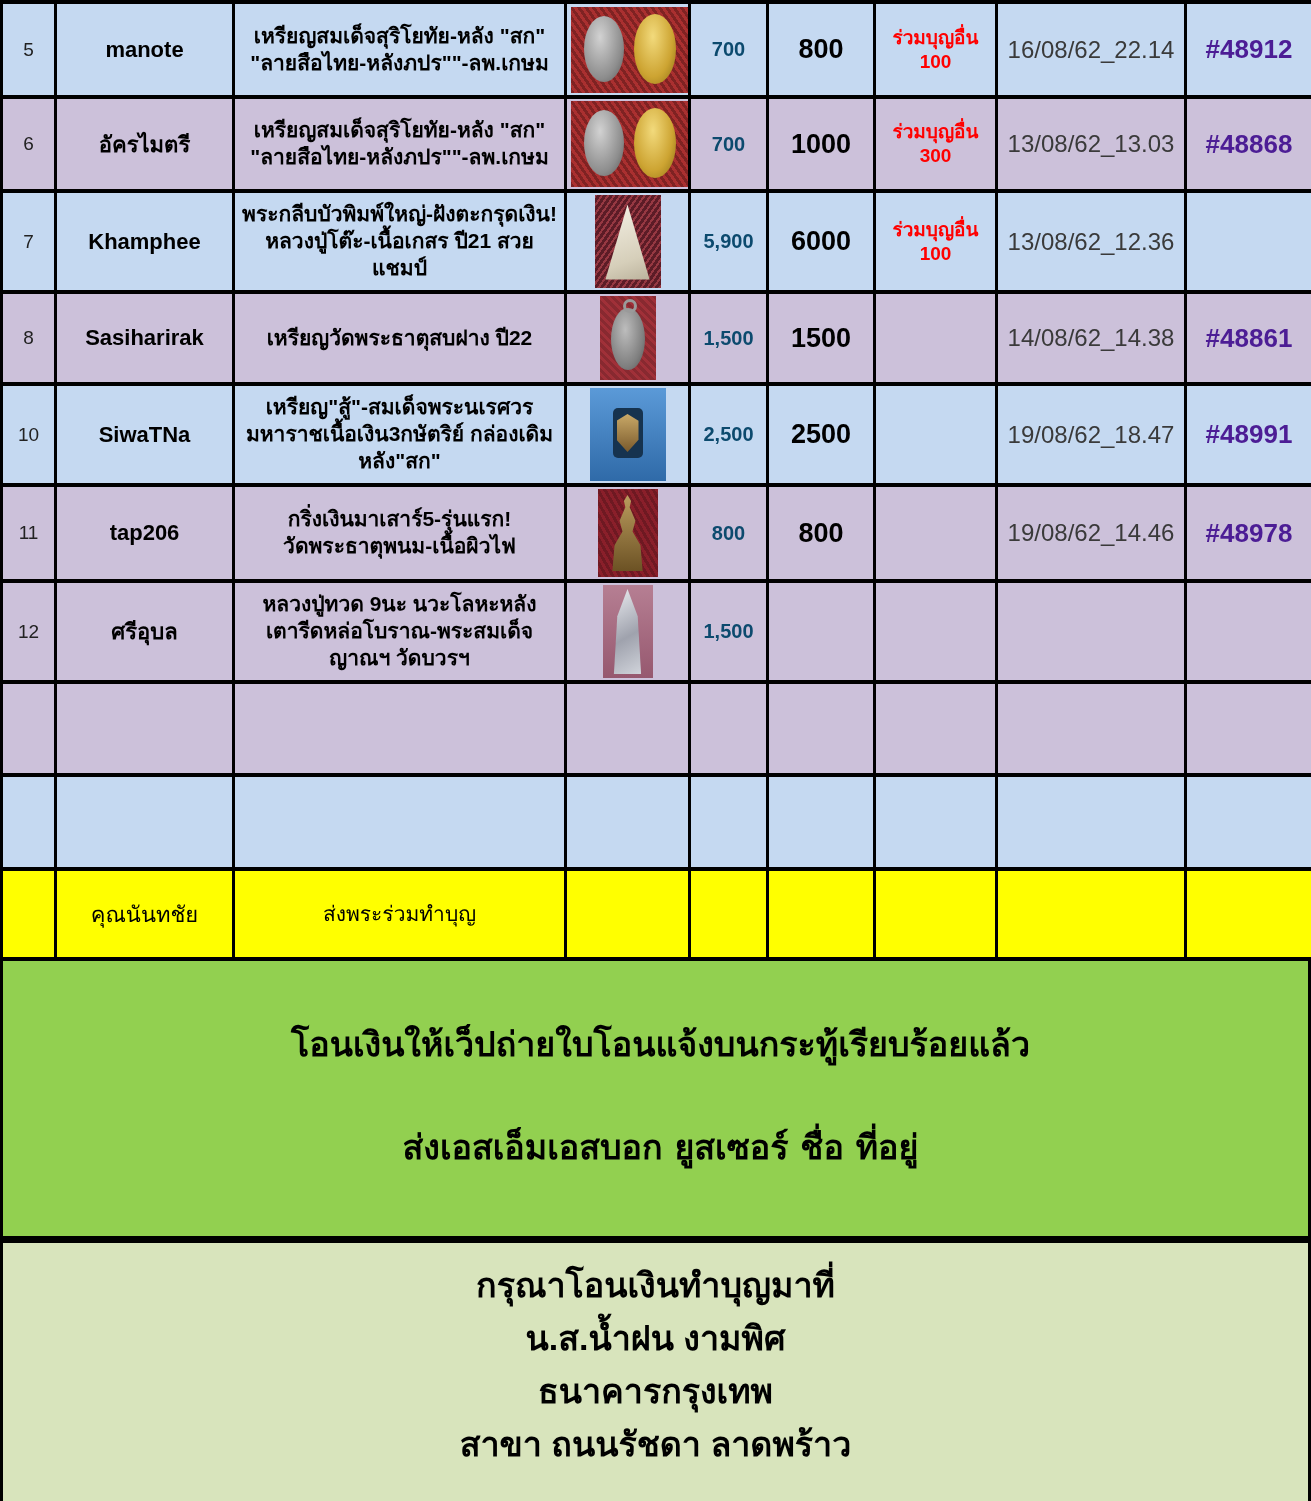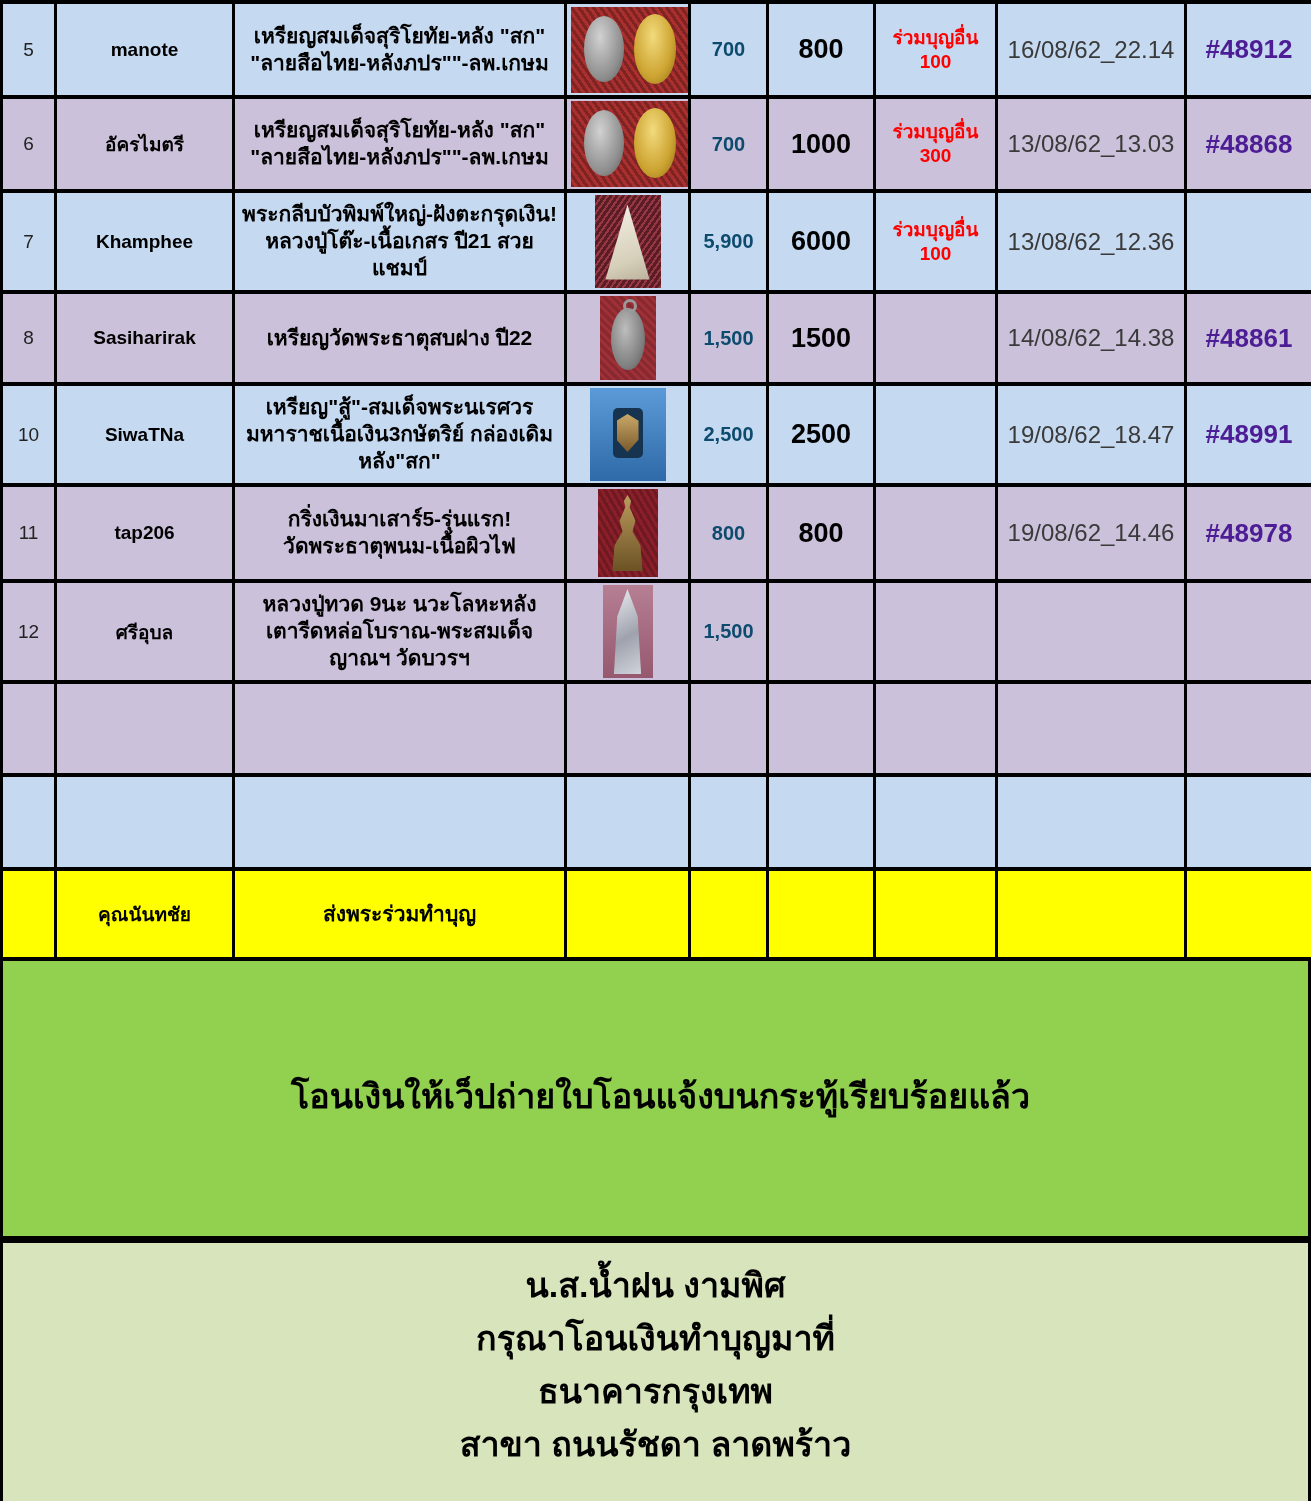--- a/index.html
+++ b/index.html
@@ -21,29 +21,29 @@
     text-align:center;
     vertical-align:middle;
     padding:2px 4px;
     box-sizing:border-box;
     overflow:hidden;
   }
   .bg-blue td{background:#C5D9F1;}
   .bg-lavender td{background:#CCC1DA;}
   .bg-yellow td{background:#FFFF00;}
   .c-no{font-size:19px;color:#222;}
-  .c-user{font-size:19px;color:#000;font-weight:600;}
+  .c-user{font-size:22px;color:#000;font-weight:600;}
   .c-desc{font-size:21px;font-weight:bold;color:#000;white-space:pre-line;line-height:1.28;}
   .c-img{padding:2px;}
   .c-price{font-size:20px;font-weight:bold;color:#0c4a6e;}
   .c-bid{font-size:27px;font-weight:bold;color:#000;}
   .c-extra{font-size:19px;font-weight:bold;color:#FF0000;white-space:pre-line;line-height:1.25;}
   .c-date{font-size:24px;color:#3a3a3a;}
   .c-ref{font-size:26px;color:#4c1d95;font-weight:bold;}
-  .bg-yellow .c-user,.bg-yellow .c-desc{font-weight:bold;color:#000;}
+  .bg-yellow .c-user,.bg-yellow .c-desc{font-weight:normal;color:#000;}
 
   
   .photo{position:relative;margin:0 auto;overflow:hidden;}
   .photo::before,.photo::after{content:"";position:absolute;}
 
   .img-two-medals-red{width:118px;height:86px;
     background:#9b2a2a;
     background-image:repeating-linear-gradient(55deg,rgba(0,0,0,.18) 0 3px,rgba(255,80,80,.15) 3px 6px);}
   .img-two-medals-red::before{left:13px;top:9px;width:40px;height:66px;border-radius:50%;
     background:radial-gradient(ellipse at 40% 32%,#d2d2d2,#8d8d8d 65%,#565656);}
@@ -253,22 +253,23 @@
       <td class="c-bid"></td>
       <td class="c-extra"></td>
       <td class="c-date"></td>
       <td class="c-ref"></td>
     </tr>
       </tbody>
   </table>
 
   <div class="green-section">
     <div>โอนเงินให้เว็ปถ่ายใบโอนแจ้งบนกระทู้เรียบร้อยแล้ว</div>
+    <div>ส่งเอสเอ็มเอสบอก  ยูสเซอร์ ชื่อ ที่อยู่</div>
   </div>
 
   <div class="bank-section">
+    <div>กรุณาโอนเงินทำบุญมาที่</div>
     <div>น.ส.น้ำฝน งามพิศ</div>
-    <div>กรุณาโอนเงินทำบุญมาที่</div>
     <div>ธนาคารกรุงเทพ</div>
     <div>สาขา ถนนรัชดา ลาดพร้าว</div>
   </div>
 
 </div>
 
 </body></html>

